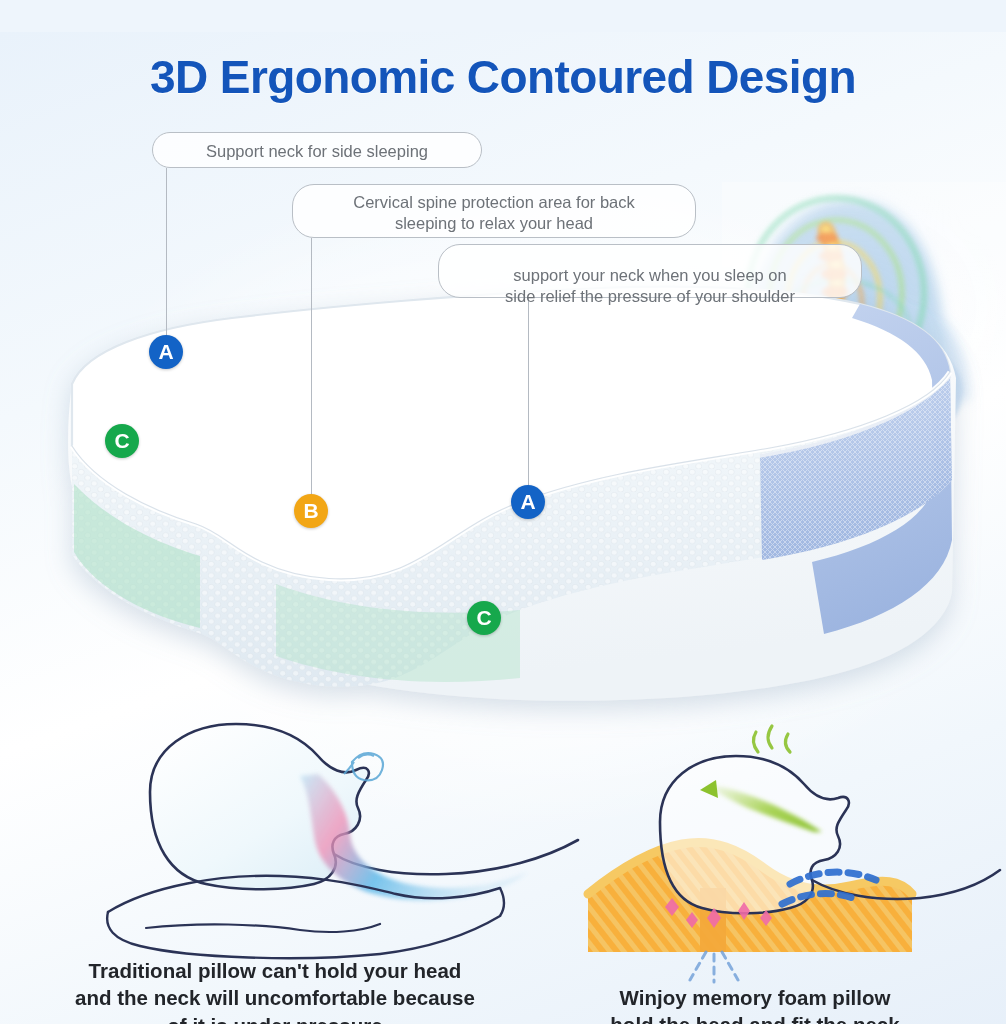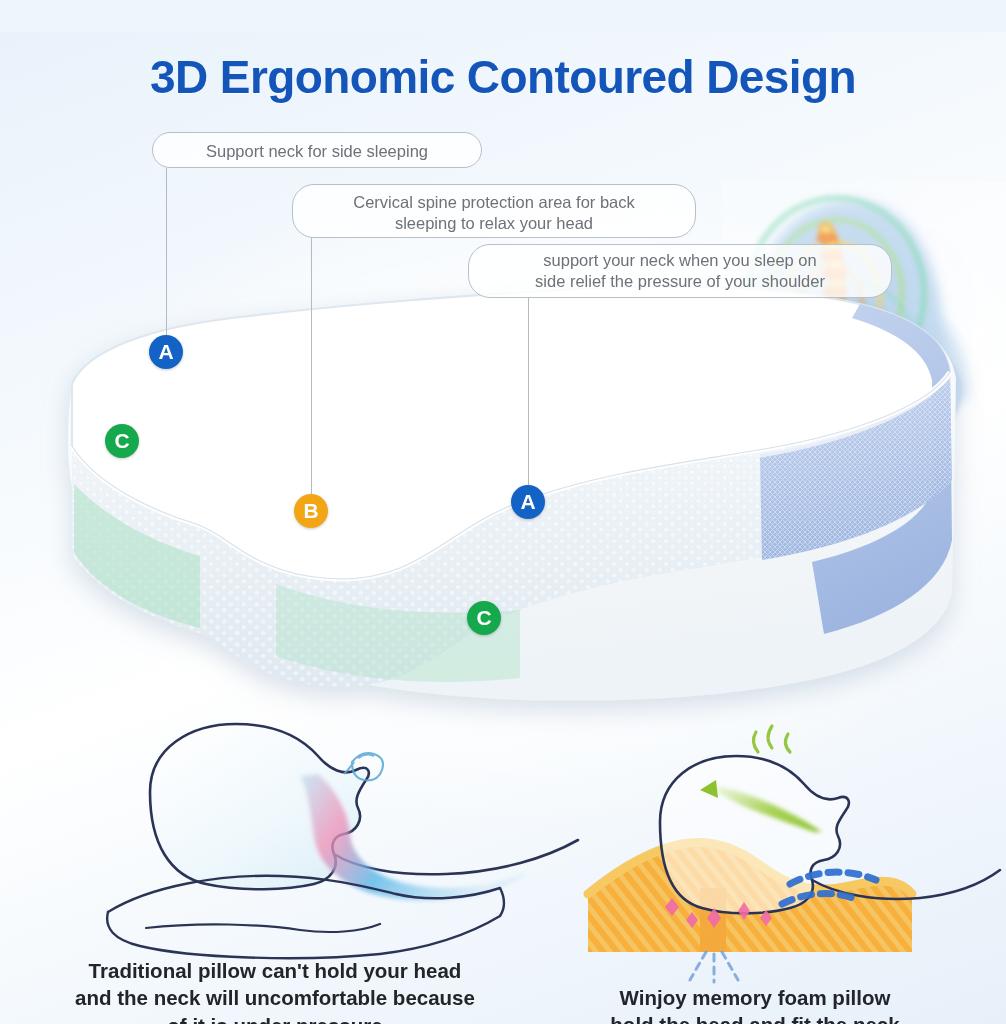--- a/index.html
+++ b/index.html
@@ -37,21 +37,21 @@
     color:#6d7278;
     font-size:16.5px;
     line-height:1.28;
     text-align:center;
     padding:7px 16px;
     box-sizing:border-box;
     white-space:pre-line;
   }
   #callout-1{left:152px;top:100px;width:330px;height:36px;padding-top:8px;}
   #callout-2{left:292px;top:152px;width:404px;height:54px;padding-top:7px;}
-  #callout-3{left:468px;top:212px;width:424px;height:54px;padding-top:5px;}
+  #callout-3{left:438px;top:212px;width:424px;height:54px;padding-top:20px;}
 
   .leader{
     position:absolute;width:0;border-left:1.3px solid #b4bac2;
   }
   #leader-1{left:166px;top:136px;height:172px;}
   #leader-2{left:311px;top:206px;height:268px;}
   #leader-3{left:528px;top:266px;height:198px;}
 
   
   .badge{

